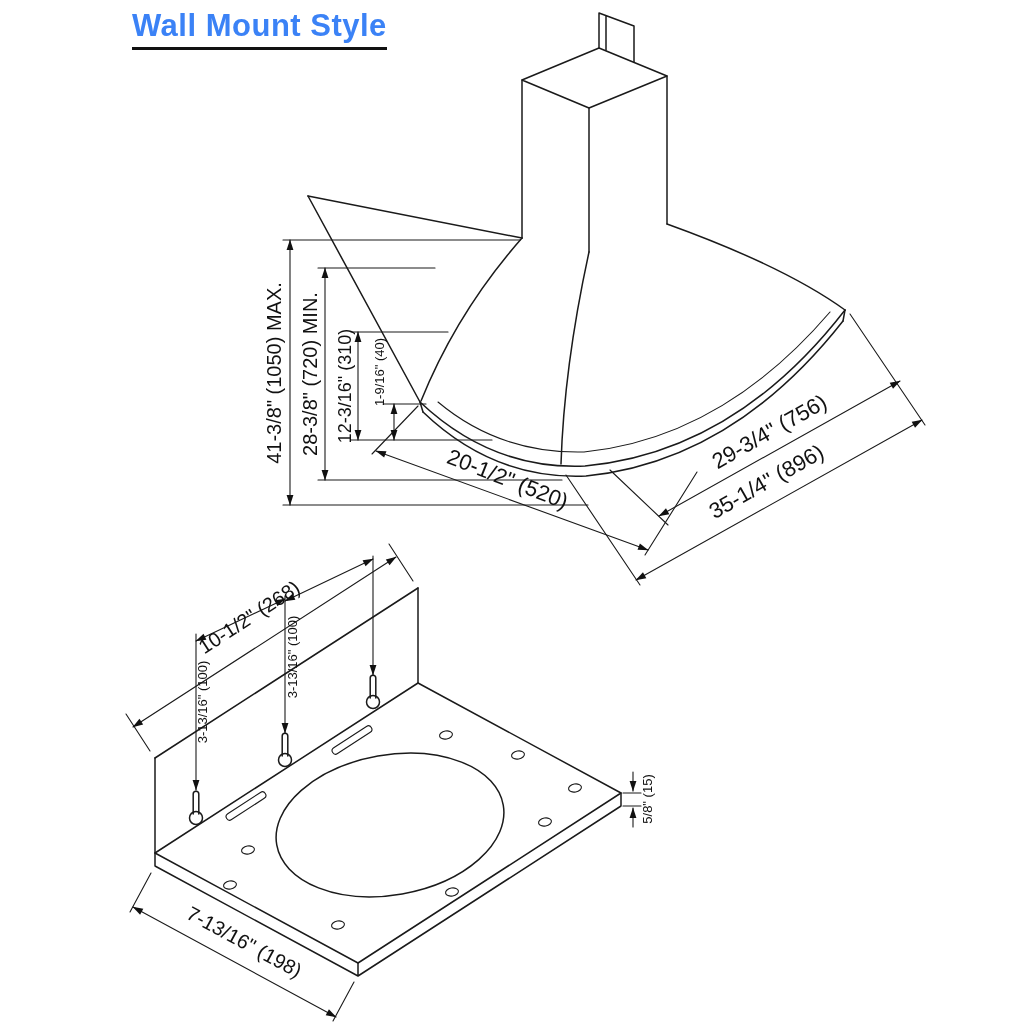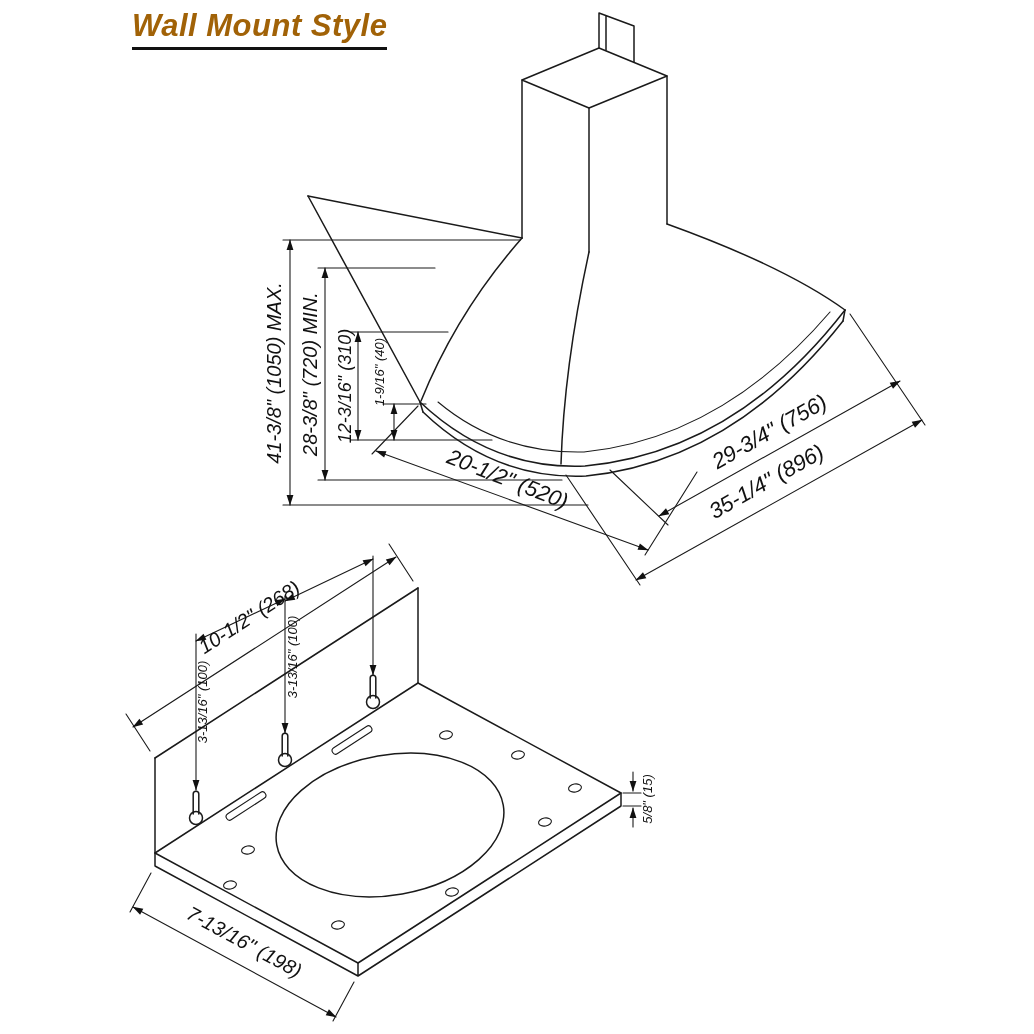--- a/index.html
+++ b/index.html
@@ -1,17 +1,17 @@
 <!DOCTYPE html>
 <html><head>
 <meta charset="utf-8">
 <style>
   html,body{margin:0;padding:0;background:#ffffff;}
   .page{position:relative;width:1034px;height:1034px;background:#fff;overflow:hidden;
-        font-family:"Liberation Sans",sans-serif;color:#a16207;font-style:italic;}
+        font-family:"Liberation Sans",sans-serif;color:#3b82f6;}
   .title{position:absolute;left:132px;top:8px;font-size:31px;font-weight:bold;
          display:inline-block;border-bottom:3px solid #111;padding-bottom:3px;letter-spacing:.5px;}
   svg{position:absolute;left:0;top:0;}
   .draw{fill:none;stroke:#1a1a1a;stroke-width:1.5;stroke-linejoin:round;stroke-linecap:round;}
   .thin{fill:none;stroke:#1a1a1a;stroke-width:1.1;stroke-linejoin:round;stroke-linecap:round;}
   .dimtext{fill:#111;font-family:"Liberation Sans",sans-serif;}
   .sz20{font-size:20px;} .sz22{font-size:22px;} .sz18{font-size:18px;} .sz13{font-size:13px;}
 </style>
 </head>
 <body>

